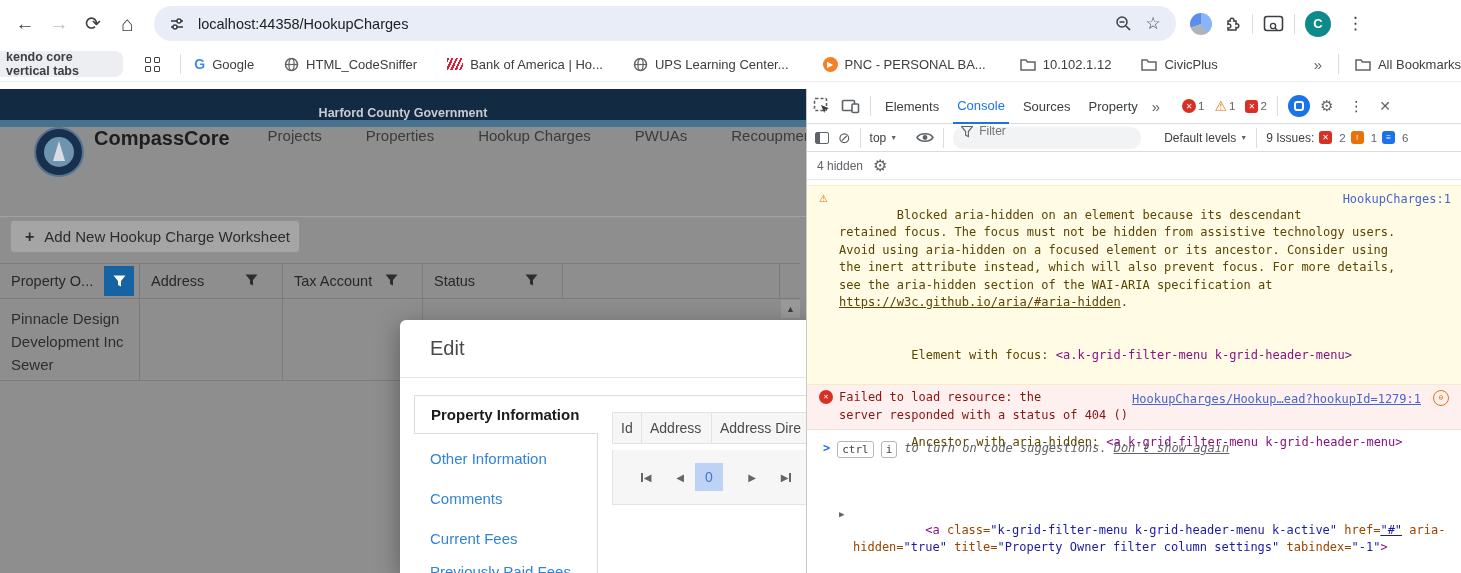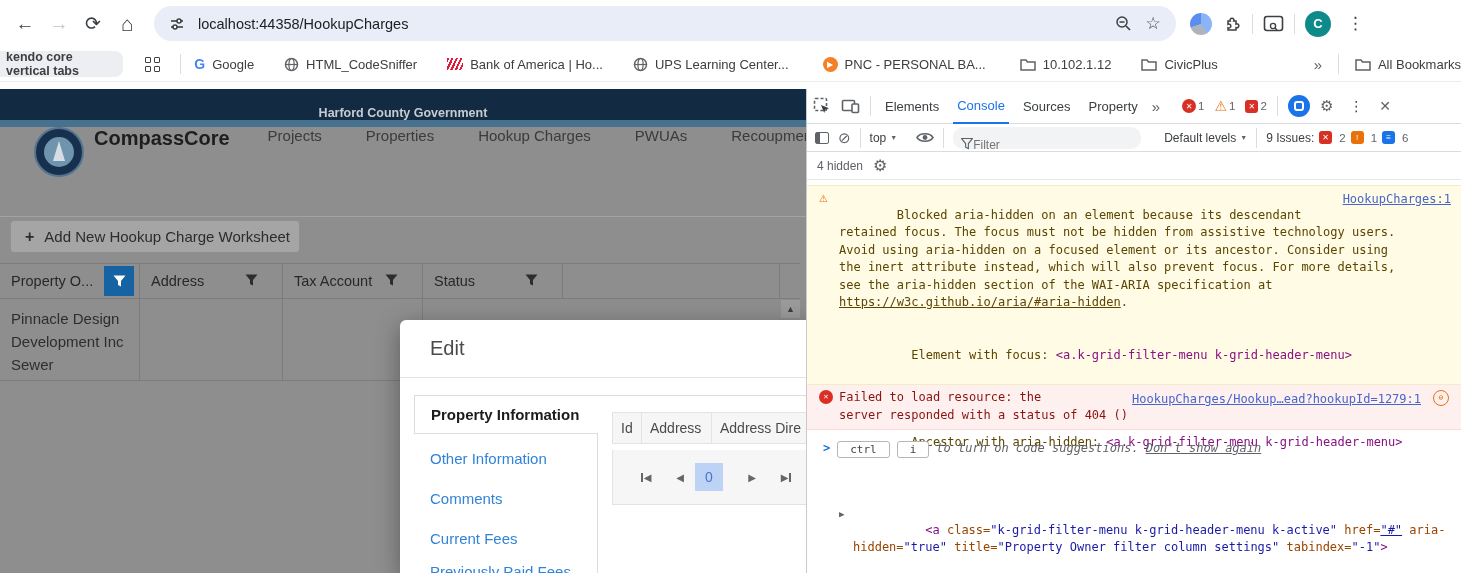--- a/index.html
+++ b/index.html
@@ -115,49 +115,49 @@
   .aicircle i { width:10px; height:10px; border:2px solid #fff; border-radius:3px; display:block; }
   .dgear { font-size:15px; color:#5f6368; }
   .dtbar2 { position:absolute; left:0; top:35px; width:100%; height:28px; border-bottom:1px solid #dadce0;
     display:flex; align-items:center; padding:0 8px; gap:9px; }
   .panelicon { width:14px; height:12px; border:1.5px solid #5f6368; border-radius:2px; position:relative; }
   .panelicon::after { content:""; position:absolute; left:0; top:0; bottom:0; width:4px; background:#5f6368; }
   .clearicon { font-size:15px; color:#5f6368; }
   .ctxsel { display:flex; align-items:center; gap:4px; font-size:12px; color:#3c4043; }
   .caret { font-size:7px; color:#5f6368; }
   .filterbox { width:188px; height:20px; background:#f1f3f4; border-radius:10px; display:flex;
-    align-items:flex-start; padding:11px 8px; }
+    align-items:flex-end; padding:11px 8px; gap:6px; }
   .filterbox input { border:none; background:transparent; outline:none; font-size:12px; width:130px;
     font-family:"Liberation Sans", sans-serif; color:#3c4043; }
   .issuesrow { display:flex; align-items:center; gap:5px; }
   .hiddenrow { position:absolute; left:0; top:63px; width:100%; height:28px; border-bottom:1px solid #e8e8e8;
     display:flex; align-items:center; gap:10px; padding-left:10px; color:#5f6368; font-size:12px; }
 
   .cmono { font-family:"DejaVu Sans Mono", monospace; font-size:12px; line-height:17.5px; }
   .warnmsg { position:absolute; left:0; top:96px; width:100%; height:200px; background:#fffbe5;
     border-top:1px solid #f3ecc7; border-bottom:1px solid #f3ecc7; color:#5c4500; }
   .warnmsg .wicon { position:absolute; left:12px; top:4px; }
   .wbody { position:absolute; left:32px; top:3px; right:12px; white-space:pre-wrap; }
-  .srclink { position:absolute; right:10px; top:5px; color:#4666cc; text-decoration:underline; }
+  .srclink { position:absolute; right:10px; top:5px; color:#4666cc; }
   .nodetxt { color:#881280; }
   .preview { white-space:pre-wrap; padding-left:14px; position:relative; }
   .preview .disc { position:absolute; left:0; top:2px; font-size:9px; color:#5f6368; }
   .tagc { color:#881280; } .attrn { color:#994500; } .attrv { color:#1a1aa6; }
   .vlink { color:#1a1aa6; text-decoration:underline; }
   .errmsg { position:absolute; left:0; top:296px; width:100%; height:45px; background:#fff0f0;
     border-bottom:1px solid #ffd9d9; color:#881410; }
   .errmsg .eicon { position:absolute; left:12px; top:5px; }
   .ebody { position:absolute; left:32px; top:4px; white-space:pre-wrap; }
   .errlink { position:absolute; right:40px; top:6px; color:#4666cc; text-decoration:underline; }
   .errbreak { position:absolute; right:12px; top:5px; width:16px; height:16px; border:1.6px solid #e8710a;
     border-radius:50%; color:#e8710a; font-size:8px; display:flex; align-items:center; justify-content:center; }
   .promptrow { position:absolute; left:0; top:348px; width:100%; height:24px; display:flex;
     align-items:center; gap:7px; padding-left:16px; color:#5f6368; }
   .pchev { color:#1a73e8; font-weight:bold; }
-  .keychip { border:1px solid #b6b6b6; border-radius:3px; padding:0 12px; font-size:11px; color:#444;
+  .keychip { border:1px solid #b6b6b6; border-radius:3px; padding:0 4px; font-size:11px; color:#444;
     background:#fff; line-height:15px; }
   .hinttxt { font-style:italic; }
   .hintlink { font-style:italic; text-decoration:underline; }
   svg { display:block; }
 </style>
 </head>
 <body>
 
 <div class="stage">
 

